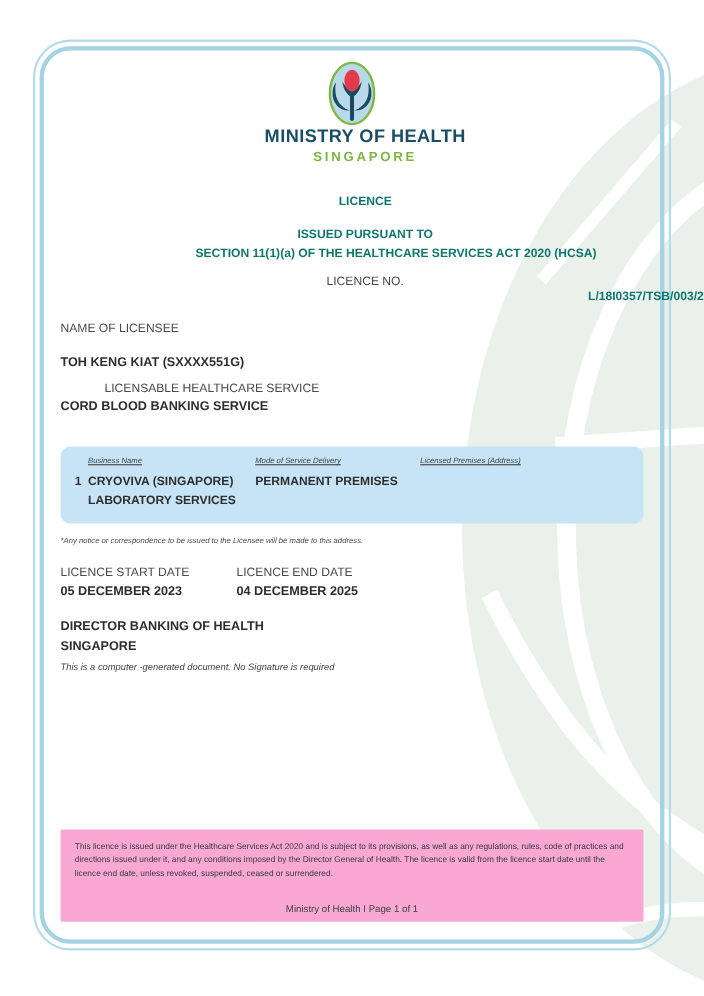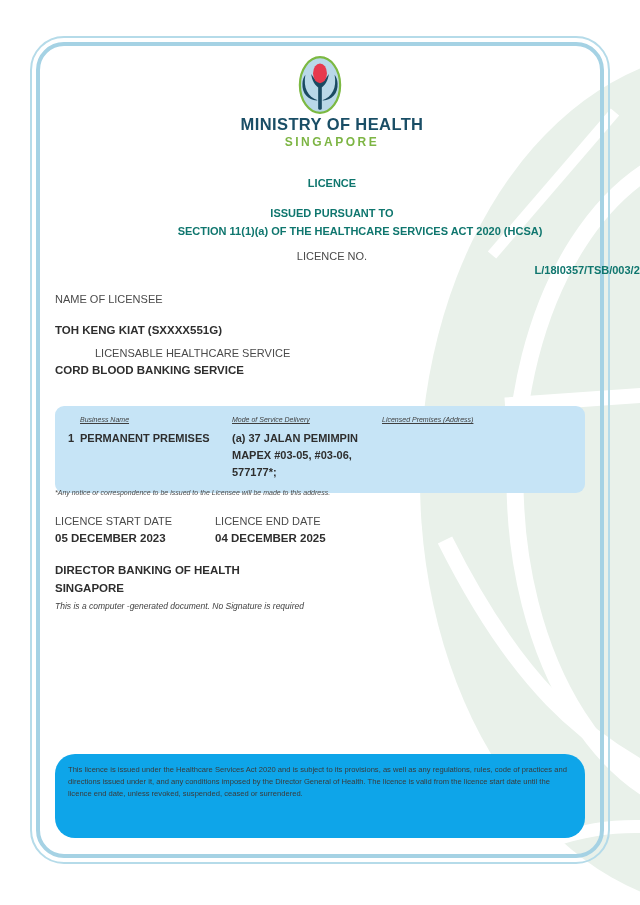--- a/index.html
+++ b/index.html
@@ -46,21 +46,21 @@
   .footnote{left:55px;top:489px;font-size:7px;font-style:italic;color:#4a4a4a;z-index:2;}
   
   .start-label{top:515px;} .start-value{top:532px;}
   .end-label{left:215px;top:515px;} .end-value{left:215px;top:532px;}
   
   .dg1{top:564px;} .dg2{top:582px;}
   .gen-note{left:55px;top:601px;font-size:8.5px;font-style:italic;color:#3f3f3f;z-index:2;}
   
   .footer-box{
     left:55px;top:754px;width:530px;height:84px;box-sizing:border-box;z-index:2;
-    background:#0ea5e9;border-radius:20px;padding:10px 13px;
+    background:#f9a8d4;border-radius:2px;padding:10px 13px;
   }
   .footer-text{font-size:7.6px;line-height:1.6;color:#3a3a3a;}
   .footer-page{position:absolute;left:0;bottom:7px;width:100%;text-align:center;font-size:8.8px;color:#3f3f3f;}
 </style>
 </head>
 <body>
 
 <svg id="watermark" width="640" height="905" viewBox="0 0 640 905" aria-hidden="true">
   <ellipse cx="730" cy="480" rx="310" ry="430" fill="#e9f1ea"></ellipse>
   <ellipse cx="730" cy="480" rx="215" ry="335" fill="none" stroke="#ffffff" stroke-width="17"></ellipse>
@@ -103,30 +103,31 @@
 
 <div class="abs premises">
   <div class="tbl-grid">
     <div class="tbl-head"></div>
     <div class="tbl-head">Business Name</div>
     <div class="tbl-head">Mode of Service Delivery</div>
     <div class="tbl-head">Licensed Premises (Address)</div>
   </div>
   <div class="tbl-grid">
     <div class="tbl-cell tbl-num">1</div>
+    <div class="tbl-cell">CRYOVIVA (SINGAPORE) LABORATORY SERVICES</div>
     <div class="tbl-cell">PERMANENT PREMISES</div>
-    <div class="tbl-cell">(a) 37 JALAN PEMIMPIN MAPEX #03-05, #03-06, 577177*;</div>
   </div>
 </div>
 <div class="abs footnote">*Any notice or correspondence to be issued to the Licensee will be made to this address.</div>
 
 <div class="abs label start-label">LICENCE START DATE</div>
 <div class="abs value start-value">05 DECEMBER 2023</div>
 <div class="abs label end-label">LICENCE END DATE</div>
 <div class="abs value end-value">04 DECEMBER 2025</div>
 
 <div class="abs value dg1">DIRECTOR BANKING OF HEALTH</div>
 <div class="abs value dg2">SINGAPORE</div>
 <div class="abs gen-note">This is a computer -generated document. No Signature is required</div>
 
 <div class="abs footer-box">
   <div class="footer-text">This licence is issued under the Healthcare Services Act 2020 and is subject to its provisions, as well as any regulations, rules, code of practices and directions issued under it, and any conditions imposed by the Director General of Health. The licence is valid from the licence start date until the licence end date, unless revoked, suspended, ceased or surrendered.</div>
+  <div class="footer-page">Ministry of Health I Page 1 of 1</div>
 </div>
 
 </body></html>

